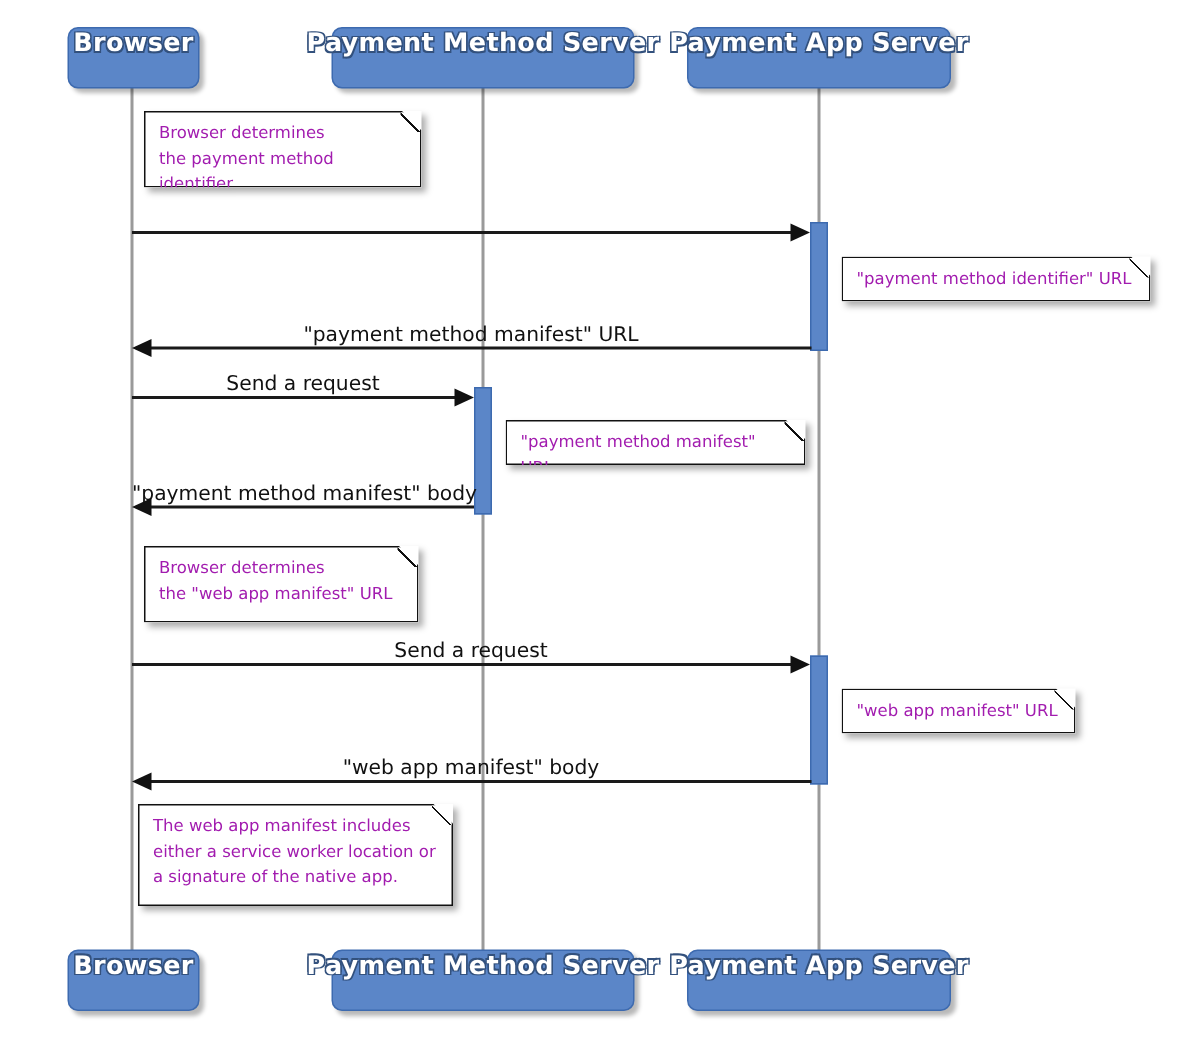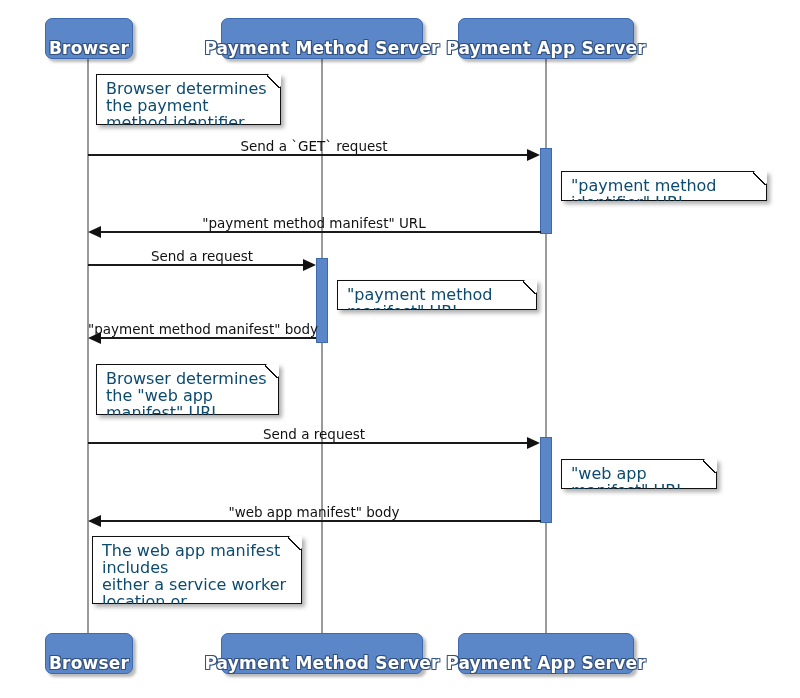--- a/index.html
+++ b/index.html
@@ -19,21 +19,21 @@
   }
 
   
   .participant {
     position: absolute;
     background: #5B86C8;
     border: 1px solid #3D6AAF;
     border-radius: 7px;
     box-shadow: 3px 3px 3px rgba(0,0,0,0.28);
     display: flex;
-    align-items: flex-end;
+    align-items: flex-start;
     justify-content: center;
     box-sizing: border-box;
     z-index: 6;
   }
   .participant .plabel {
     color: #ffffff;
     font-size: 17px;
     font-weight: bold;
     letter-spacing: 0.2px;
     white-space: nowrap;
@@ -117,23 +117,23 @@
     width: 13px;
     height: 13px;
     background:
       linear-gradient(to bottom left, #ffffff 0 49%, #111111 49% 56%, transparent 56% 100%);
   }
   .note-text {
     position: absolute;
     left: 9px;
     top: 5px;
     right: 7px;
-    font-size: 16px;
+    font-size: 11px;
     line-height: 17px;
-    color: #0c4a6e;
+    color: #a21caf;
     white-space: pre-line;
   }
 </style>
 </head>
 <body>
 
 <div id="diagram">
 
   <div class="lifeline" style="left:87px; top:58px; height:577px;"></div>
   <div class="lifeline" style="left:321px; top:58px; height:577px;"></div>
@@ -148,21 +148,20 @@
   <div class="participant" style="left:458px; top:18px; width:176px; height:41px;">
     <span class="plabel">Payment App Server</span>
   </div>
 
   <div class="activation" style="left:540px; top:148px; height:86px;"></div>
   <div class="activation" style="left:316px; top:258px; height:85px;"></div>
   <div class="activation" style="left:540px; top:437px; height:86px;"></div>
 
   <div class="message" style="left:88px; top:154px; width:445px;"></div>
   <div class="arrowhead arrow-right" style="left:527px; top:149px;"></div>
-  <div class="msg-label" style="left:88px; top:138px; width:452px;">Send a `GET` request</div>
 
   <div class="message" style="left:100px; top:231px; width:441px;"></div>
   <div class="arrowhead arrow-left" style="left:88px; top:226px;"></div>
   <div class="msg-label" style="left:88px; top:215px; width:452px;">"payment method manifest" URL</div>
 
   <div class="message" style="left:88px; top:264px; width:221px;"></div>
   <div class="arrowhead arrow-right" style="left:303px; top:259px;"></div>
   <div class="msg-label" style="left:88px; top:248px; width:228px;">Send a request</div>
 
   <div class="message" style="left:100px; top:337px; width:216px;"></div>

